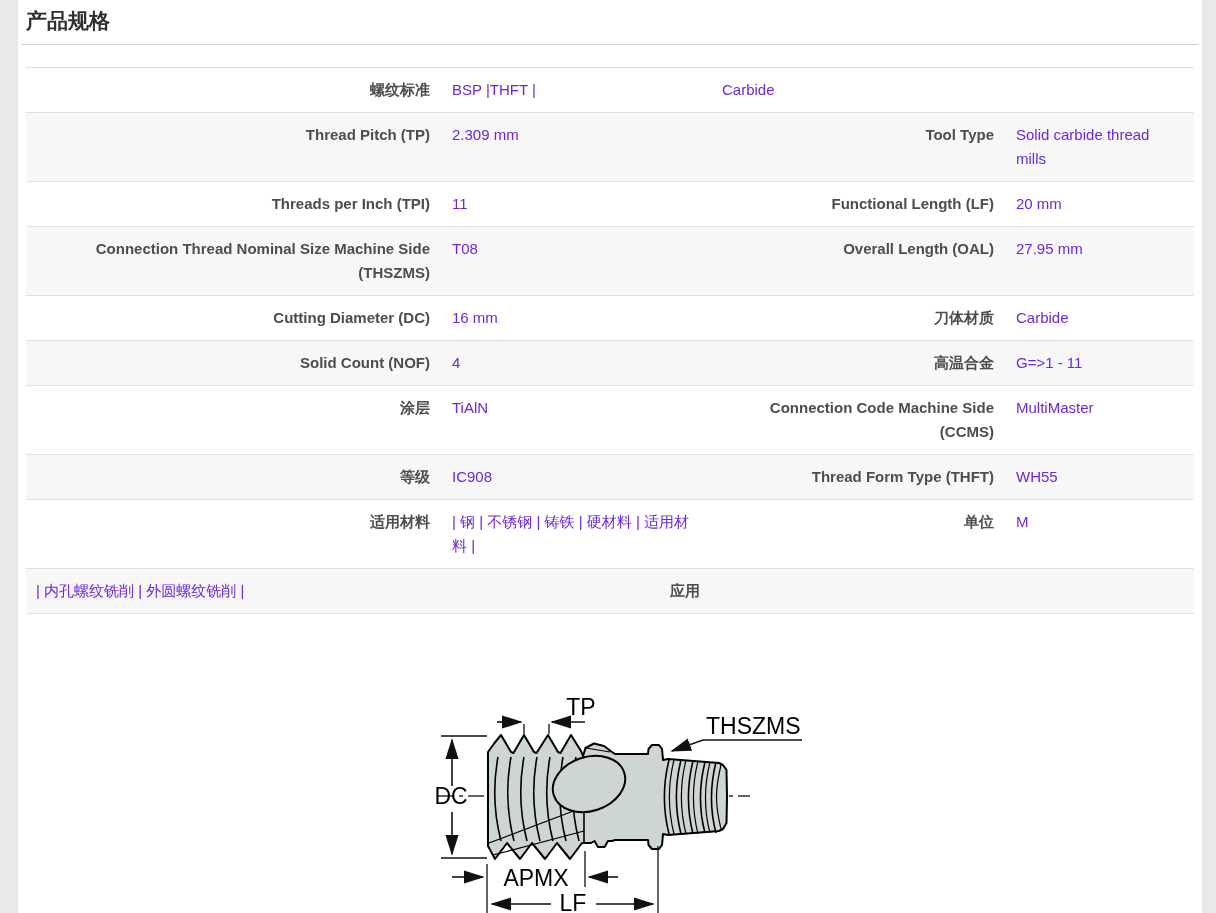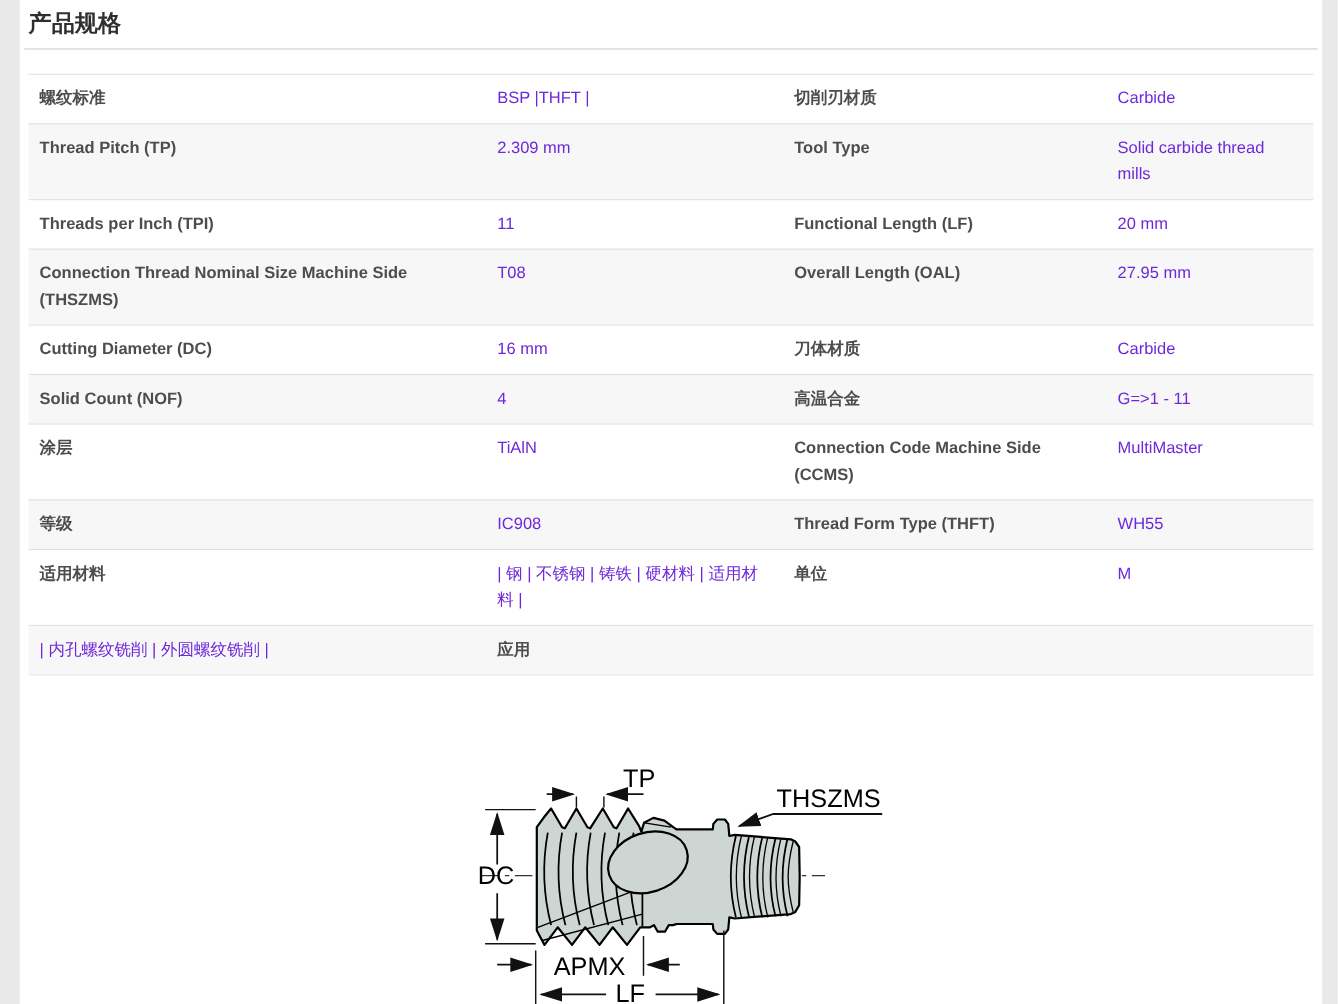--- a/index.html
+++ b/index.html
@@ -5,21 +5,21 @@
   html,body{margin:0;padding:0;}
   body{font-family:"Liberation Sans",sans-serif;}
   .page{position:relative;width:1216px;height:913px;background:#e9e9e9;overflow:hidden;}
   .card{position:absolute;left:18px;top:0;width:1184px;height:913px;background:#ffffff;}
   .page-title{margin:0 4px;padding:7px 0 9px 4px;font-size:21px;font-weight:600;color:#2f2f2f;
     border-bottom:1px solid #cfcfcf;}
   .spec-table{margin:22px 8px 0 8px;border-bottom:1px solid #e0e0e0;}
   .spec-row{display:grid;grid-template-columns:416px 270px 294px 188px;border-top:1px solid #e0e0e0;}
   .spec-row:nth-child(even){background:#f7f7f7;}
   .cell{padding:10px 12px 10px 10px;font-size:15px;line-height:24px;}
-  .cell.label{font-weight:700;color:#4d4d4d;}
+  .cell.label{font-weight:700;color:#4d4d4d;text-align:right;}
   .cell.value{color:#6d28d9;}
   .diagram{position:absolute;left:412px;top:690px;width:390px;height:223px;}
   svg text{font-family:"Liberation Sans",sans-serif;font-size:23px;fill:#000;}
   .outline{fill:#cdd6d2;stroke:#000;stroke-width:2;stroke-linejoin:round;}
   .iline{fill:none;stroke:#000;stroke-width:1.6;}
   .iline2{fill:none;stroke:#000;stroke-width:1.2;}
   .dim{fill:none;stroke:#111;stroke-width:1.6;}
   .ext{fill:none;stroke:#111;stroke-width:1.3;}
   .cline{fill:none;stroke:#333;stroke-width:1.3;stroke-dasharray:16 5 4 5;}
 </style>
@@ -28,21 +28,20 @@
 
 <div class="page">
   <div class="card">
 
     <h1 class="page-title">产品规格</h1>
 
     <div class="spec-table">
       <div class="spec-row">
         <div class="cell label">螺纹标准</div>
         <div class="cell value">BSP |THFT |</div>
-        <div class="cell label">切削刃材质</div>
         <div class="cell value">Carbide</div>
       </div>
       <div class="spec-row">
         <div class="cell label">Thread Pitch (TP)</div>
         <div class="cell value">2.309 mm</div>
         <div class="cell label">Tool Type</div>
         <div class="cell value">Solid carbide thread mills</div>
       </div>
       <div class="spec-row">
         <div class="cell label">Threads per Inch (TPI)</div>

